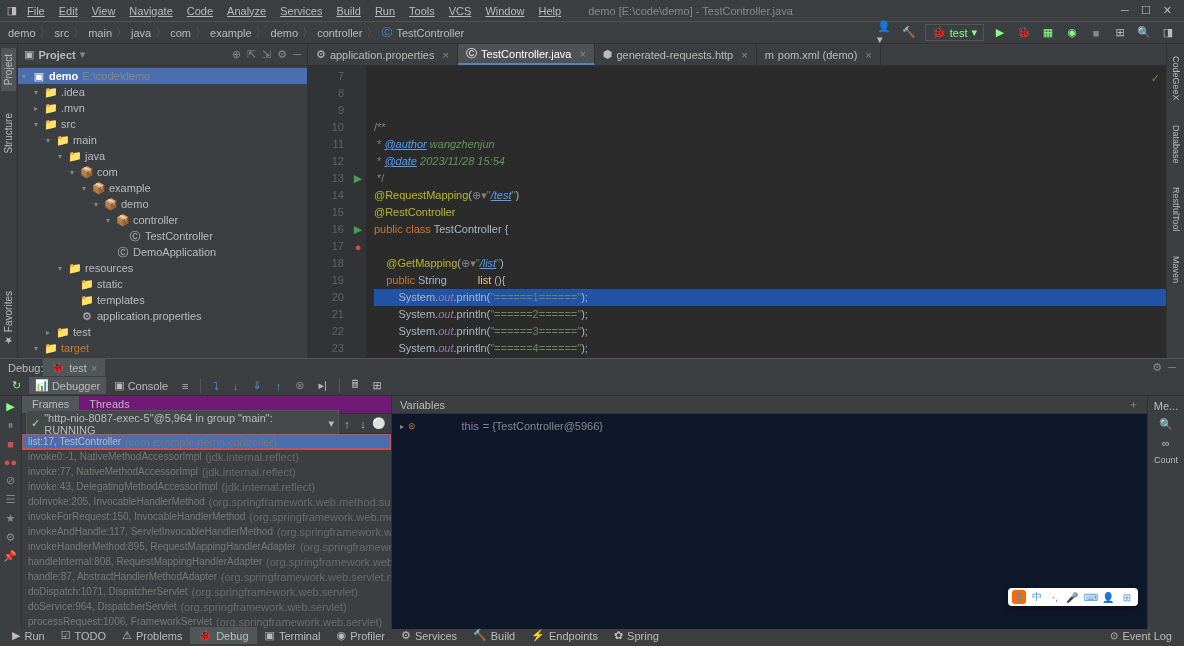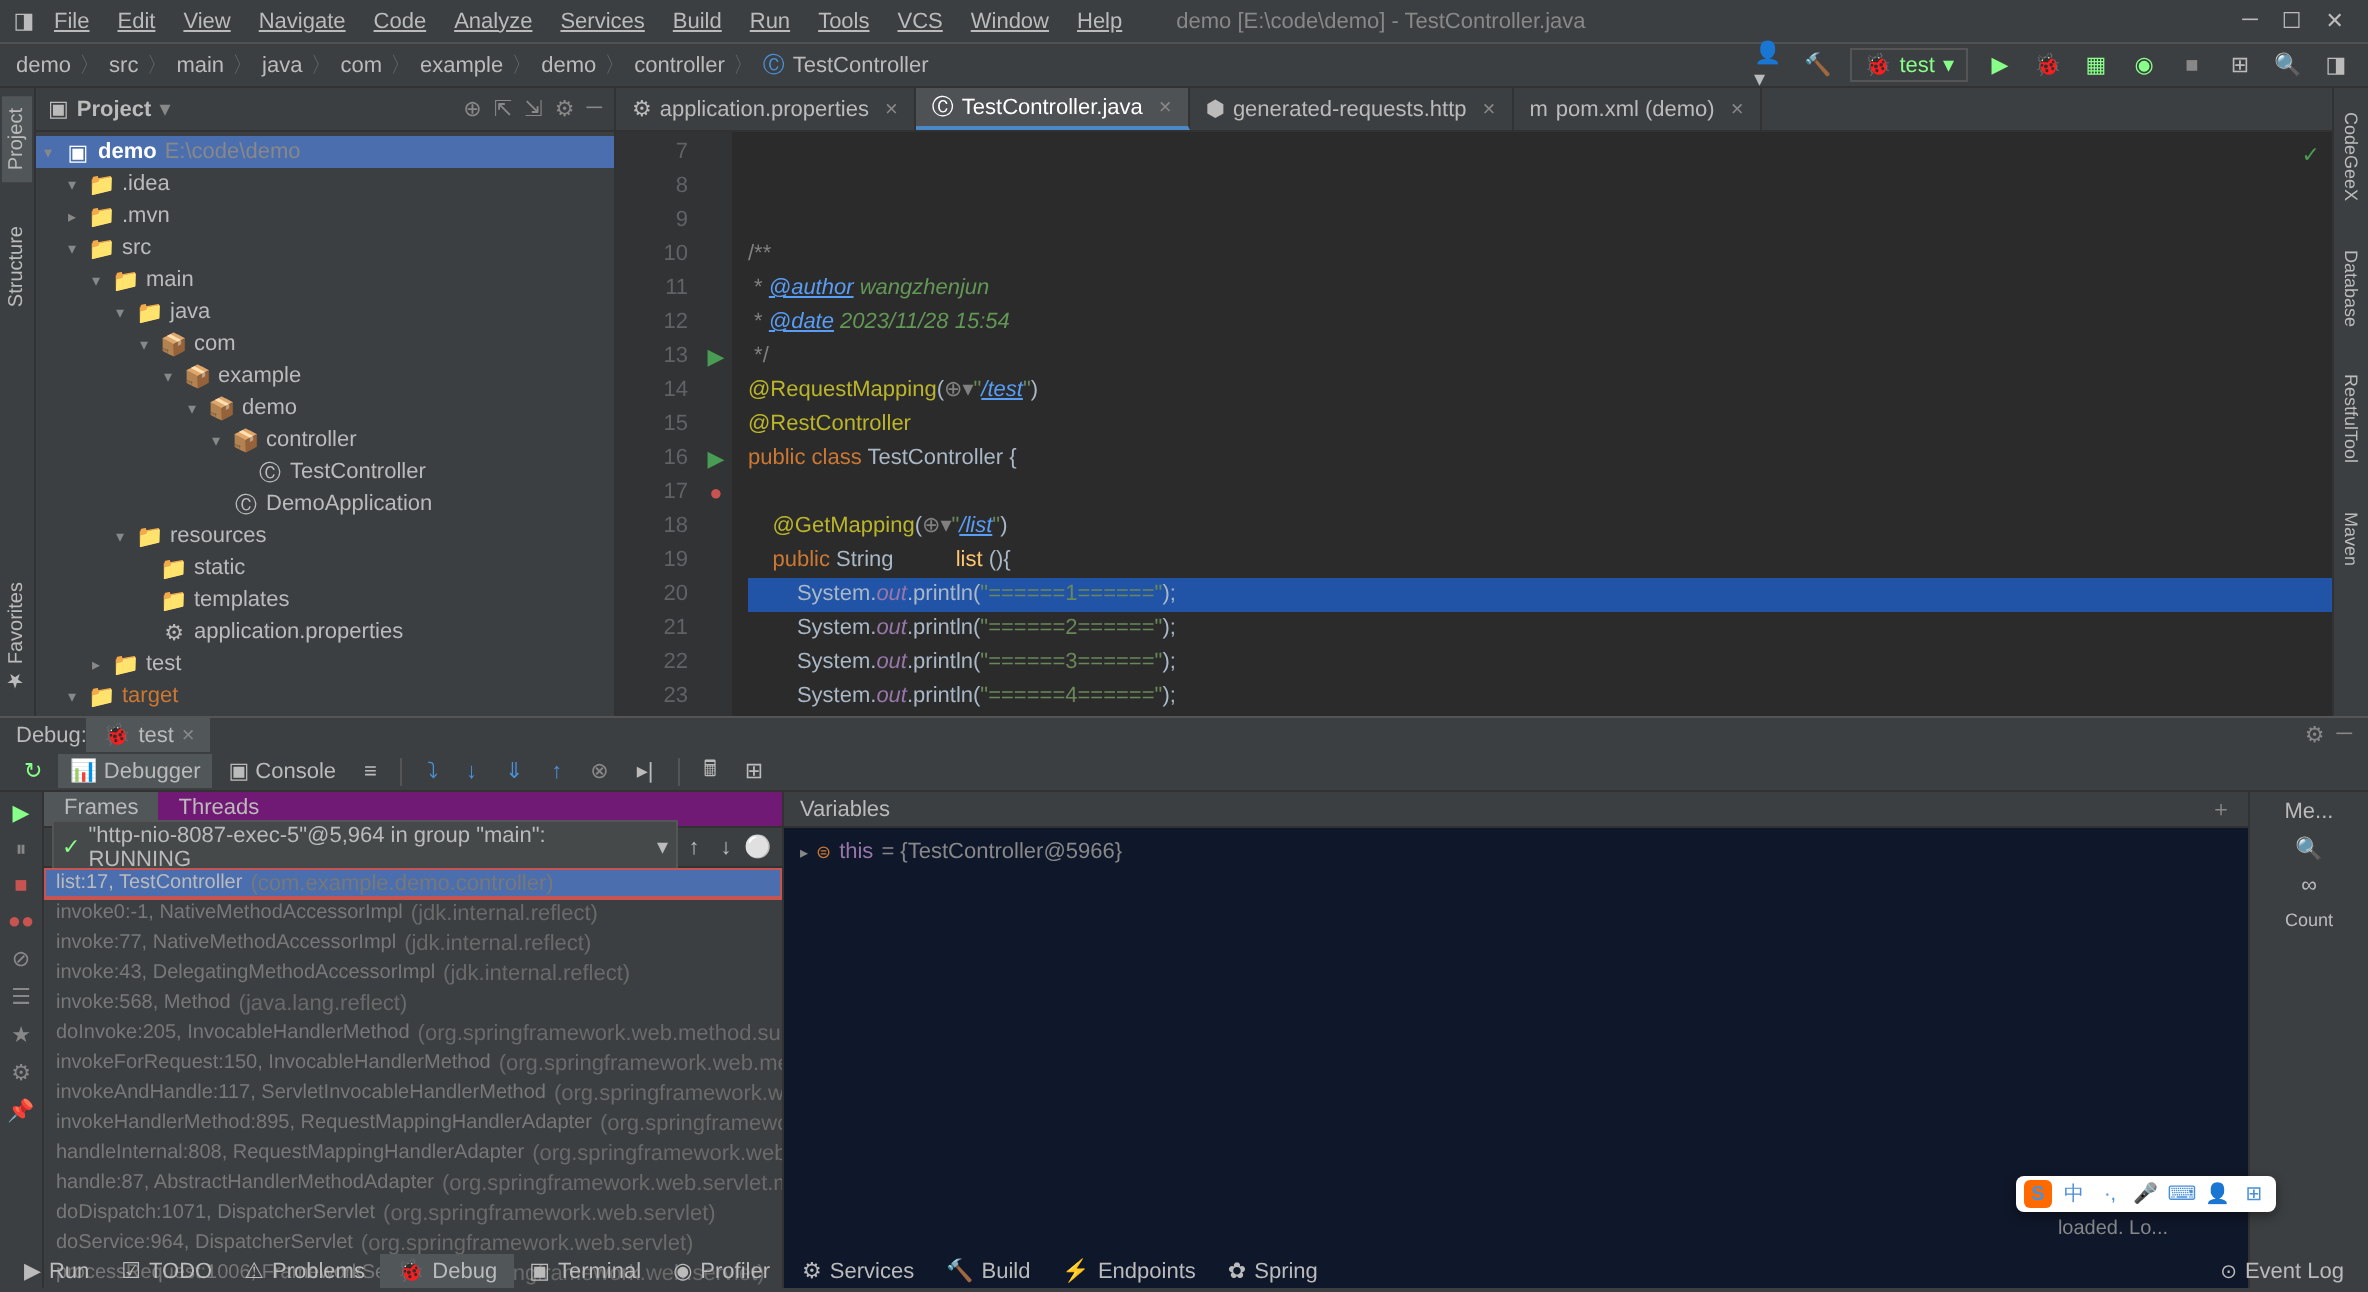--- a/index.html
+++ b/index.html
@@ -75,23 +75,23 @@
 .frame-item.lib { color: #787878; }
 .frame-item .pkg { color: #787878; margin-left: 4px;}
 .frame-item.lib .pkg { color: #6a6a6a;}
 .vars-panel { flex: 1; background: #0f172a; display:flex; flex-direction:column;}
 .vars-header { height: 18px; padding: 2px 8px; background: #3c3f41; border-bottom: 1px solid #323232; color: #bbb; display:flex; align-items:center;}
 .vars-header .right { margin-left:auto; color:#888;}
 .vars-body { flex: 1; padding: 4px 8px; position: relative;}
 .vars-row { display: flex; align-items: center; gap: 4px; height: 16px;}
 .vars-row .expand { color: #888; font-size: 8px;}
 .vars-row .vicon { color: #cc7832; font-size: 9px;}
-.vars-row .vname { color: #9876aa;}
+.vars-row .vname { color: #9876aa; margin-left: 42px;}
 .vars-row .vval { color: #888;}
-.vars-right-tools { width: 60px; background: #3c3f41; border-left: 1px solid #323232; padding: 4px; display:flex; flex-direction:column; gap:6px; align-items:center;}
+.vars-right-tools { width: 37px; background: #3c3f41; border-left: 1px solid #323232; padding: 4px; display:flex; flex-direction:column; gap:6px; align-items:center;}
 .loaded-hint { position:absolute; bottom: 24px; right: 40px; color: #888; font-size: 10px;}
 .bottom-tabs { height: 22px; background: #3c3f41; border-top: 1px solid #555; display: flex; align-items: center; padding: 0 4px; }
 .bottom-tabs .bt { padding: 2px 8px; cursor: pointer; display:flex; align-items:center; gap:4px; color: #bbb; font-size: 10px;}
 .bottom-tabs .bt.active { background: #515658; }
 .bottom-tabs .right { margin-left: auto; display: flex; gap: 8px;}
 .ime-float { position: absolute; right: 46px; bottom: 40px; background: #fff; border-radius: 4px; padding: 2px 4px; display:flex; gap:4px; align-items:center; box-shadow: 0 2px 6px rgba(0,0,0,0.4);}
 .ime-float .ime-icon { width: 14px; height: 14px; display:flex; align-items:center; justify-content:center; font-size:10px; color: #4a90d9;}
 .ime-logo { color: #fff; background: #ff6a00; border-radius: 3px; font-weight: bold; padding: 0 2px;}
 </style>
 </head>
@@ -340,21 +340,20 @@
         </div>
         <span class="icon-btn">↑</span>
         <span class="icon-btn">↓</span>
         <span class="icon-btn">⚪</span>
       </div>
       <div class="frames-list" id="frames">
           <div class="frame-item selected">list:17, TestController<span class="pkg">(com.example.demo.controller)</span></div>
           <div class="frame-item lib">invoke0:-1, NativeMethodAccessorImpl<span class="pkg">(jdk.internal.reflect)</span></div>
           <div class="frame-item lib">invoke:77, NativeMethodAccessorImpl<span class="pkg">(jdk.internal.reflect)</span></div>
           <div class="frame-item lib">invoke:43, DelegatingMethodAccessorImpl<span class="pkg">(jdk.internal.reflect)</span></div>
-          <div class="frame-item lib">invoke:568, Method<span class="pkg">(java.lang.reflect)</span></div>
           <div class="frame-item lib">doInvoke:205, InvocableHandlerMethod<span class="pkg">(org.springframework.web.method.support)</span></div>
           <div class="frame-item lib">invokeForRequest:150, InvocableHandlerMethod<span class="pkg">(org.springframework.web.method.support)</span></div>
           <div class="frame-item lib">invokeAndHandle:117, ServletInvocableHandlerMethod<span class="pkg">(org.springframework.web.servlet.mvc.me...</span></div>
           <div class="frame-item lib">invokeHandlerMethod:895, RequestMappingHandlerAdapter<span class="pkg">(org.springframework.web.servlet.met...</span></div>
           <div class="frame-item lib">handleInternal:808, RequestMappingHandlerAdapter<span class="pkg">(org.springframework.web.servlet.mvc.meth...</span></div>
           <div class="frame-item lib">handle:87, AbstractHandlerMethodAdapter<span class="pkg">(org.springframework.web.servlet.mvc.method)</span></div>
           <div class="frame-item lib">doDispatch:1071, DispatcherServlet<span class="pkg">(org.springframework.web.servlet)</span></div>
           <div class="frame-item lib">doService:964, DispatcherServlet<span class="pkg">(org.springframework.web.servlet)</span></div>
           <div class="frame-item lib">processRequest:1006, FrameworkServlet<span class="pkg">(org.springframework.web.servlet)</span></div>
         </div>

